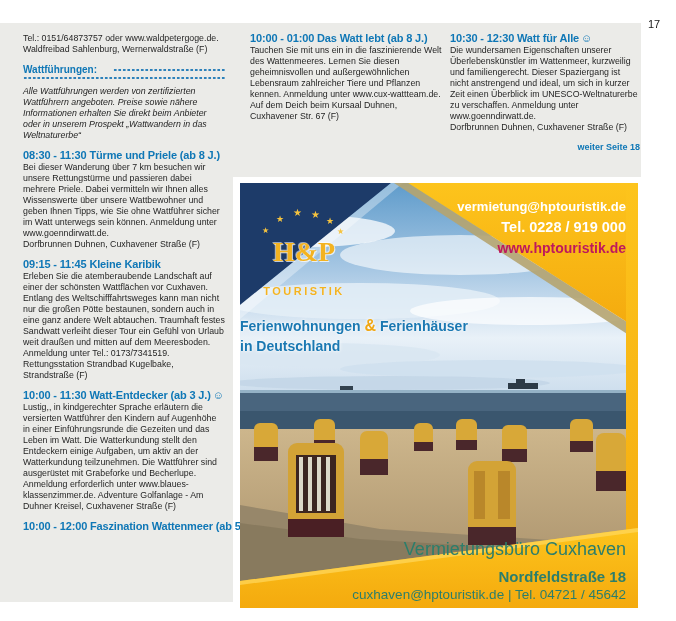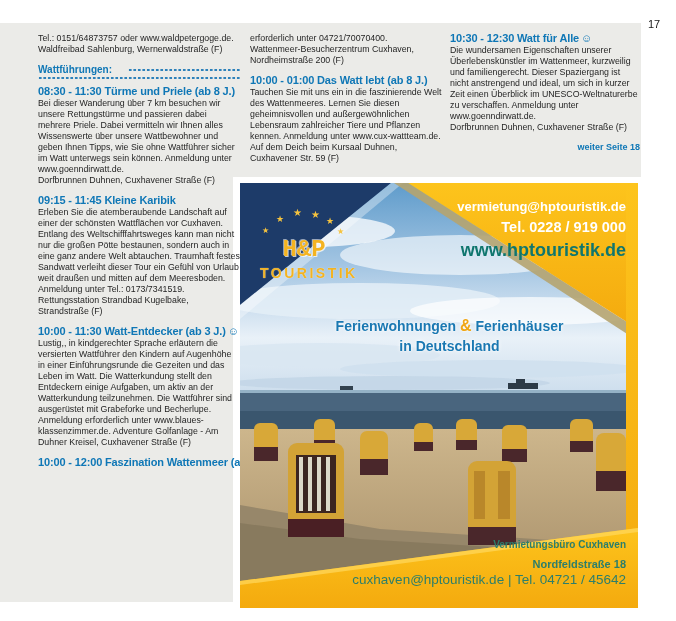--- a/index.html
+++ b/index.html
@@ -6,21 +6,21 @@
   body{
     width:676px;height:621px;position:relative;background:#ffffff;
     font-family:"Liberation Sans",sans-serif;color:#1f1f1f;overflow:hidden;
   }
   
   .panel-top{position:absolute;left:0;top:23px;width:641px;height:154px;background:#ebebe8;}
   .panel-left{position:absolute;left:0;top:177px;width:233px;height:425px;background:#ebebe8;}
   .page-number{position:absolute;left:648px;top:18px;font-size:11px;color:#1a1a1a;}
   
   .col{position:absolute;top:33px;font-size:8.8px;line-height:11px;}
-  .col-left{left:38px;width:202px;}
+  .col-left{left:23px;width:202px;}
   .col-mid{left:250px;width:196px;}
   .col-right{left:450px;width:190px;}
   .body{margin:0 0 9px 0;white-space:pre-line;}
   .italic{font-style:italic;}
   .entry{margin:0 0 9px 0;}
   .entry-title{color:#0f77b6;font-weight:bold;font-size:11px;letter-spacing:-0.15px;white-space:nowrap;margin-bottom:1px;}
   .smiley{color:#0f77b6;font-weight:bold;margin-left:2px;}
   .heading-row{display:flex;align-items:center;gap:16px;margin-bottom:1px;}
   .heading-text{color:#0f77b6;font-weight:bold;font-size:10px;white-space:nowrap;}
   .dotted-fill,.dotted-row{
@@ -36,80 +36,79 @@
   .ad-logo{position:absolute;left:20px;top:22px;width:88px;text-align:center;}
   .stars{position:relative;height:32px;}
   .stars span{position:absolute;color:#f5c33f;line-height:1;}
   .stars span:nth-child(1){left:2px;top:22px;font-size:8px;}
   .stars span:nth-child(2){left:16px;top:10px;font-size:9px;}
   .stars span:nth-child(3){left:33px;top:3px;font-size:10px;}
   .stars span:nth-child(4){left:51px;top:5px;font-size:10px;}
   .stars span:nth-child(5){left:66px;top:12px;font-size:9px;}
   .stars span:nth-child(6){left:77px;top:23px;font-size:8px;}
   .logo-main{
-    font-family:Liberation Mono, monospace;font-weight:bold;font-size:24px;color:#f3b321;
+    font-family:Liberation Serif, serif;font-weight:bold;font-size:28px;color:#f3b321;
     text-shadow:0 0 1px #fff,1px 1px 0 rgba(255,255,255,.7),-1px -1px 0 rgba(255,255,255,.5);
     line-height:1;margin-top:1px;
   }
-  .logo-sub{font-size:14px;font-weight:bold;color:#f3b321;letter-spacing:2.5px;margin-top:3px;
+  .logo-sub{font-size:11px;font-weight:bold;color:#f3b321;letter-spacing:2.5px;margin-top:19px;
     text-shadow:0 0 1px rgba(255,255,255,.8);}
   .ad-contact{position:absolute;right:12px;top:16px;text-align:right;}
   .ad-contact .email{color:#ffffff;font-weight:600;font-size:13px;margin-bottom:5px;}
   .ad-contact .phone{color:#ffffff;font-weight:bold;font-size:14.5px;margin-bottom:5px;}
-  .ad-contact .web{color:#0f766e;font-weight:bold;font-size:18px;}
-  .ad-headline{position:absolute;left:0;top:133px;width:419px;text-align:center;
+  .ad-contact .web{color:#be185d;font-weight:bold;font-size:14px;}
+  .ad-headline{position:absolute;left:0;top:133px;width:419px;
     color:#1a78b2;font-weight:bold;font-size:14px;line-height:20px;
     text-shadow:0 0 4px rgba(255,255,255,.9),0 0 2px rgba(255,255,255,.9);}
   .ad-headline .amp{color:#f0a715;font-size:16px;}
   .ad-footer{position:absolute;right:12px;top:356px;text-align:right;color:#2c7e6b;}
-  .ad-footer .office{font-weight:700;font-size:10px;margin-bottom:8px;}
-  .ad-footer .street{font-weight:bold;font-size:11px;margin-bottom:2px;}
+  .ad-footer .office{font-weight:400;font-size:18px;margin-bottom:8px;}
+  .ad-footer .street{font-weight:bold;font-size:15px;margin-bottom:2px;}
   .ad-footer .contact-line{font-weight:normal;font-size:13.5px;}
 </style>
 </head>
 <body>
 
 <div class="panel-top"></div>
 <div class="panel-left"></div>
 <div class="page-number">17</div>
 
 <div class="col col-left">
   <p class="body">Tel.: 0151/64873757 oder www.waldpetergoge.de.
 Waldfreibad Sahlenburg, Wernerwaldstraße (F)</p>
   <div class="heading-row">
     <span class="heading-text">Wattführungen:</span>
     <span class="dotted-fill"></span>
   </div>
   <div class="dotted-row"></div>
+  <p class="body italic">Alle Wattführungen werden von zertifizierten Wattführern angeboten. Preise sowie nähere Informationen erhalten Sie direkt beim Anbieter oder in unserem Prospekt „Wattwandern in das Weltnaturerbe“</p>
 
   <div class="entry">
     <div class="entry-title"><span>08:30 - 11:30 Türme und Priele (ab 8 J.)</span><span class="smiley"></span></div>
     <p class="body">Bei dieser Wanderung über 7 km besuchen wir unsere Rettungstürme und passieren dabei mehrere Priele. Dabei vermitteln wir Ihnen alles Wissenswerte über unsere Wattbewohner und geben Ihnen Tipps, wie Sie ohne Wattführer sicher im Watt unterwegs sein können. Anmeldung unter www.goenndirwatt.de.
 Dorfbrunnen Duhnen, Cuxhavener Straße (F)</p>
   </div>
   <div class="entry">
     <div class="entry-title"><span>09:15 - 11:45 Kleine Karibik</span><span class="smiley"></span></div>
     <p class="body">Erleben Sie die atemberaubende Landschaft auf einer der schönsten Wattflächen vor Cuxhaven. Entlang des Weltschifffahrtsweges kann man nicht nur die großen Pötte bestaunen, sondern auch in eine ganz andere Welt abtauchen. Traumhaft festes Sandwatt verleiht dieser Tour ein Gefühl von Urlaub weit draußen und mitten auf dem Meeresboden. Anmeldung unter Tel.: 0173/7341519. Rettungsstation Strandbad Kugelbake, Strandstraße (F)</p>
   </div>
   <div class="entry">
     <div class="entry-title"><span>10:00 - 11:30 Watt-Entdecker (ab 3 J.)</span><span class="smiley">☺</span></div>
     <p class="body">Lustig,, in kindgerechter Sprache erläutern die versierten Wattführer den Kindern auf Augenhöhe in einer Einführungsrunde die Gezeiten und das Leben im Watt. Die Watterkundung stellt den Entdeckern einige Aufgaben, um aktiv an der Watterkundung teilzunehmen. Die Wattführer sind ausgerüstet mit Grabeforke und Becherlupe. Anmeldung erforderlich unter www.blaues-klassenzimmer.de. Adventure Golfanlage - Am Duhner Kreisel, Cuxhavener Straße (F)</p>
   </div>
   <div class="entry">
     <div class="entry-title"><span>10:00 - 12:00 Faszination Wattenmeer (ab 5 J.)</span><span class="smiley">☺</span></div>
   </div>
 </div>
 
 <div class="col col-mid">
-  <p class="body">erforderlich unter 04721/70070400.
-Wattenmeer-Besucherzentrum Cuxhaven, Nordheimstraße 200 (F)</p>
   <div class="entry">
     <div class="entry-title"><span>10:00 - 01:00 Das Watt lebt (ab 8 J.)</span></div>
     <p class="body">Tauchen Sie mit uns ein in die faszinierende Welt des Wattenmeeres. Lernen Sie diesen geheimnisvollen und außergewöhnlichen Lebensraum zahlreicher Tiere und Pflanzen kennen. Anmeldung unter www.cux-wattteam.de.
-Auf dem Deich beim Kursaal Duhnen, Cuxhavener Str. 59 (F)</p>
+Auf dem Deich beim Kursaal Duhnen, Cuxhavener Str. 67 (F)</p>
   </div>
 </div>
 
 <div class="col col-right">
   <div class="entry">
     <div class="entry-title"><span>10:30 - 12:30 Watt für Alle</span><span class="smiley">☺</span></div>
     <p class="body">Die wundersamen Eigenschaften unserer Überlebenskünstler im Wattenmeer, kurzweilig und familiengerecht. Dieser Spaziergang ist nicht anstrengend und ideal, um sich in kurzer Zeit einen Überblick im UNESCO-Weltnaturerbe zu verschaffen. Anmeldung unter www.goenndirwatt.de.
 Dorfbrunnen Duhnen, Cuxhavener Straße (F)</p>
   </div>
   <div class="more-link">weiter Seite 18</div>

